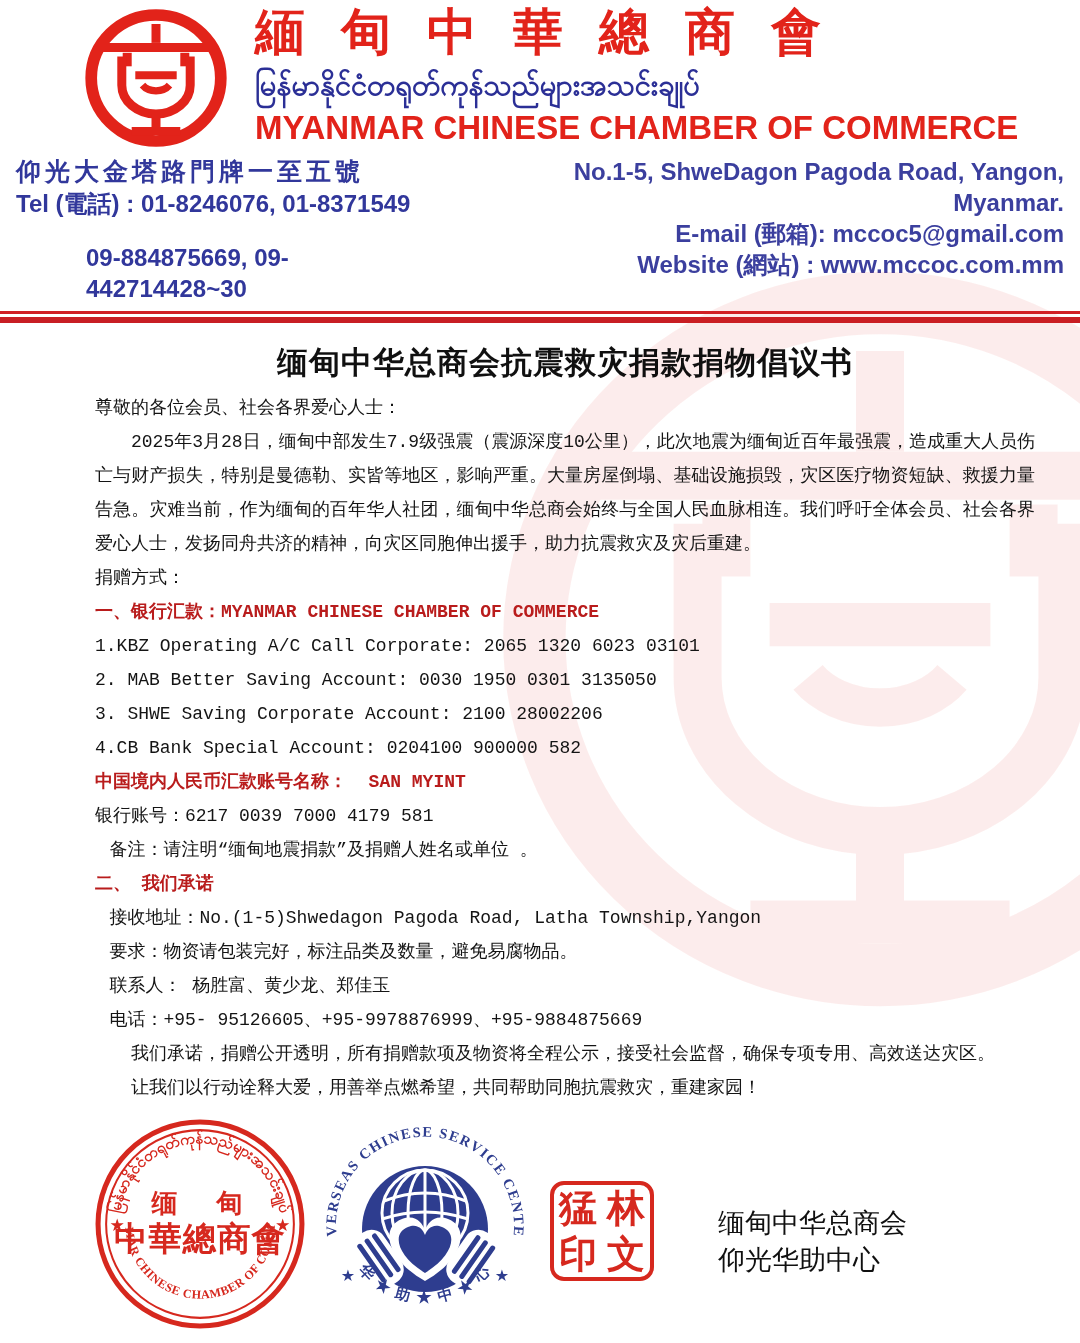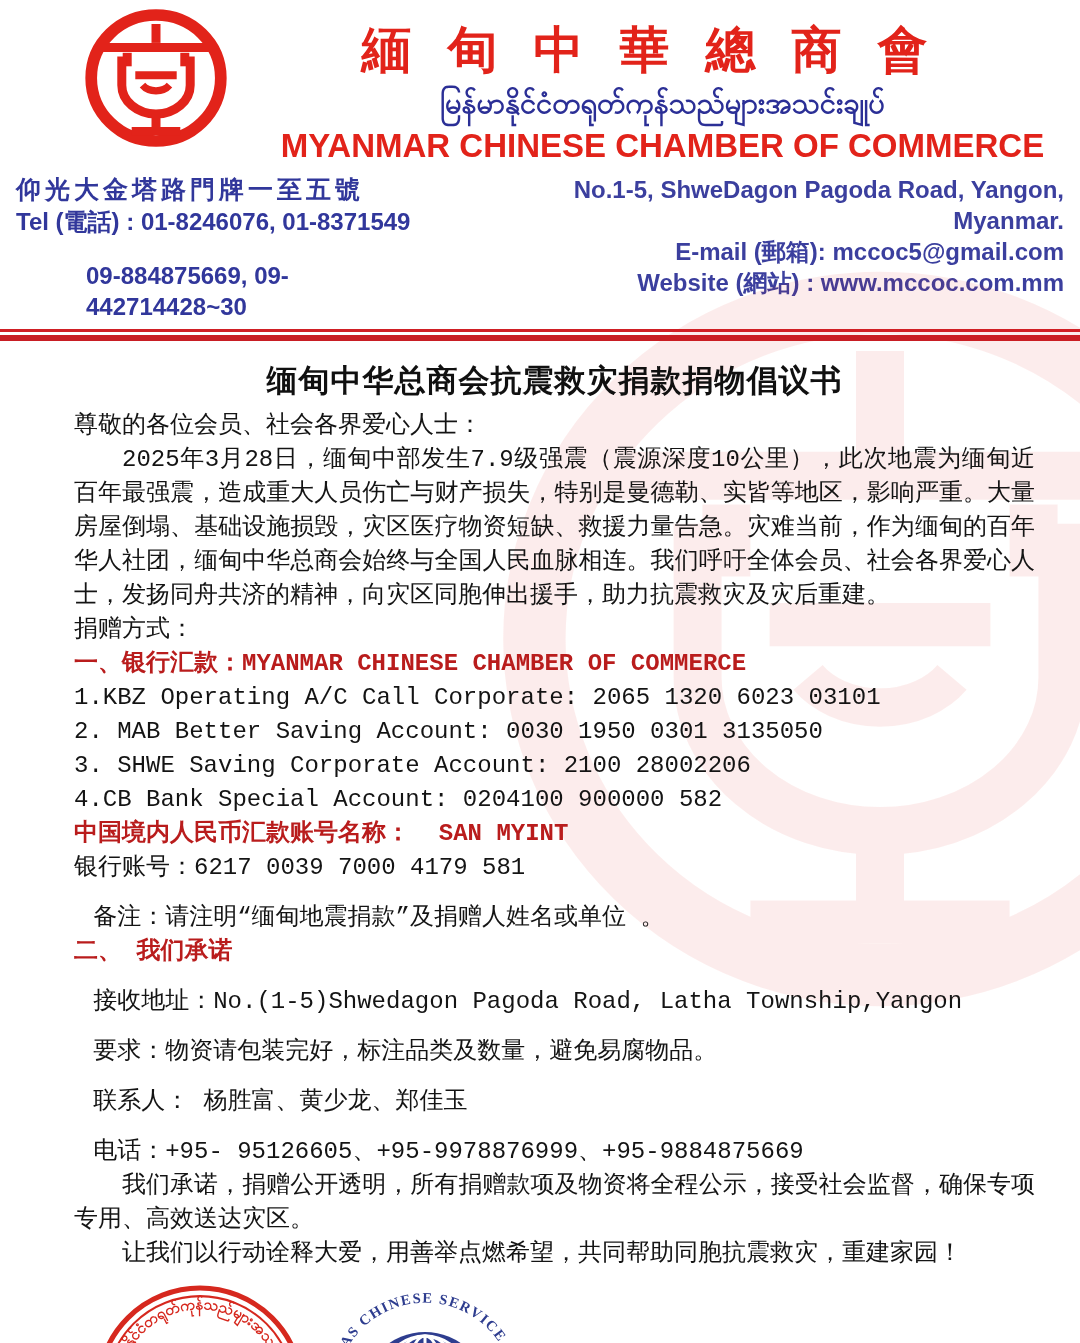--- a/index.html
+++ b/index.html
@@ -4,21 +4,21 @@
 <style>
   html,body{margin:0;padding:0;background:#888;}
   .page{
     width:1080px;height:1343px;position:relative;overflow:hidden;
     background:#ffffff;margin:0 auto;
     font-family:"Liberation Serif","DejaVu Serif",serif;
   }
   
   .hdr{position:relative;}
   .logo{position:absolute;left:60px;top:6px;width:192px;height:144px;}
-  .hdr-center{margin:0 10px 0 255px;text-align:center;padding-top:20px;}
+  .hdr-center{margin:0 10px 0 255px;text-align:left;padding-top:2px;}
   .cn-title{
     font-size:50px;font-weight:bold;color:#e2231a;line-height:60px;
     letter-spacing:36px;white-space:nowrap;
   }
   .burmese{
     font-size:29px;font-weight:bold;color:#2b2f96;line-height:46px;white-space:nowrap;
   }
   .en-title{
     font-family:"Liberation Sans","DejaVu Sans",sans-serif;
     font-size:33px;font-weight:800;color:#e2231a;line-height:40px;white-space:nowrap;
@@ -32,32 +32,32 @@
   .c-cn{font-size:25px;font-weight:bold;letter-spacing:4px;line-height:32px;}
   .c-sans{font-family:"Liberation Sans","DejaVu Sans",sans-serif;font-size:24px;font-weight:bold;line-height:31px;}
   .c-indent{padding-left:70px;margin-top:23px;}
   .rule{margin-top:7px;}
   .rule .r1{height:3px;background:#d01f25;}
   .rule .rg{height:3px;background:#ffffff;}
   .rule .r2{height:6px;background:#c81e24;}
   
   .watermark{position:absolute;left:400px;top:255px;width:960px;height:768px;opacity:0.08;pointer-events:none;}
   
-  .body{position:relative;padding:14px 45px 0 74px;}
+  .body{position:relative;padding:14px 45px 0 95px;}
   .doc-title{
     text-align:center;font-size:31px;font-weight:bold;color:#101010;
     line-height:40px;margin:6px 0 8px 0;letter-spacing:1px;
   }
   .ln{
-    font-size:24px;color:#141414;line-height:34px;white-space:pre-wrap;
+    font-size:18px;color:#141414;line-height:34px;white-space:pre-wrap;
     font-family:"Liberation Mono","DejaVu Sans Mono",monospace;
   }
   .para{text-indent:2em;text-align:justify;}
   .blue{color:#b91c1c;font-weight:bold;}
-  .ind{padding-left:0.8em;margin-top:16px;}
+  .ind{padding-left:0.8em;}
   
   .sealrow{position:relative;height:235px;margin-top:4px;}
   .seal-red{position:absolute;left:93px;top:8px;width:214px;height:214px;}
   .seal-blue{position:absolute;left:316px;top:0px;width:218px;height:235px;}
   .seal-square{
     position:absolute;left:550px;top:72px;width:96px;height:92px;
     border:4px solid #d6281e;border-radius:14px;background:transparent;
     display:grid;grid-template-columns:1fr 1fr;grid-template-rows:1fr 1fr;
     place-items:center;color:#d6281e;font-weight:bold;font-size:38px;line-height:1;
   }

